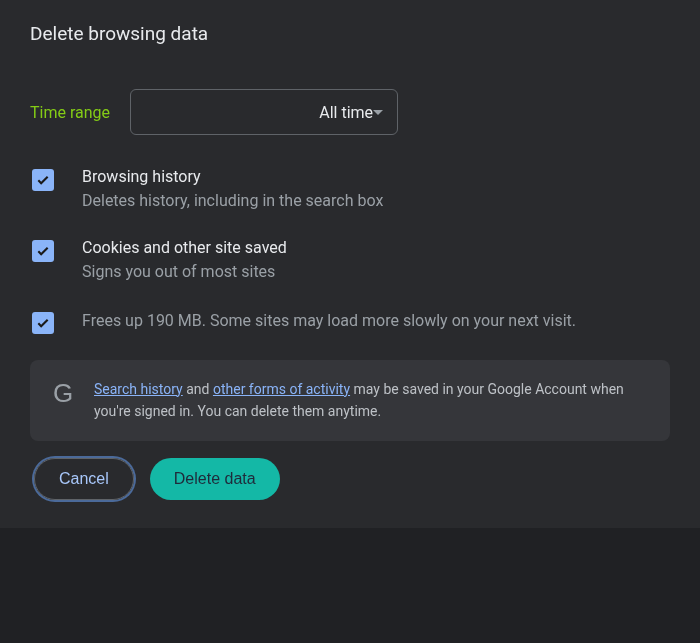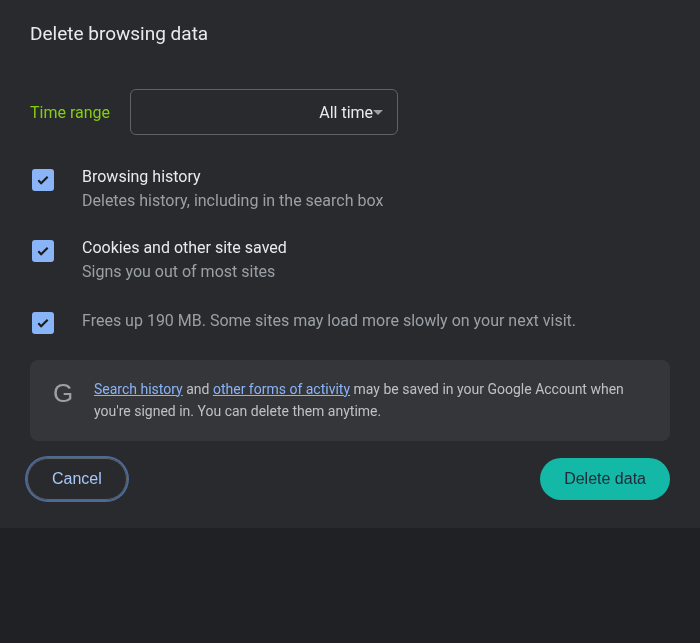--- a/index.html
+++ b/index.html
@@ -139,23 +139,23 @@
     color: #bdc1c6;
     line-height: 1.6;
   }
   .notice-text .link {
     color: #8ab4f8;
     text-decoration: underline;
     cursor: pointer;
   }
   .footer {
     display: flex;
-    justify-content: space-between;
-    gap: 24px;
-    padding: 0 30px 28px 27px;
+    justify-content: flex-start;
+    gap: 16px;
+    padding: 0 30px 28px 34px;
   }
   .btn {
     height: 42px;
     border-radius: 21px;
     font-size: 16px;
     font-weight: 500;
     padding: 0 24px;
     display: flex;
     align-items: center;
     justify-content: center;

